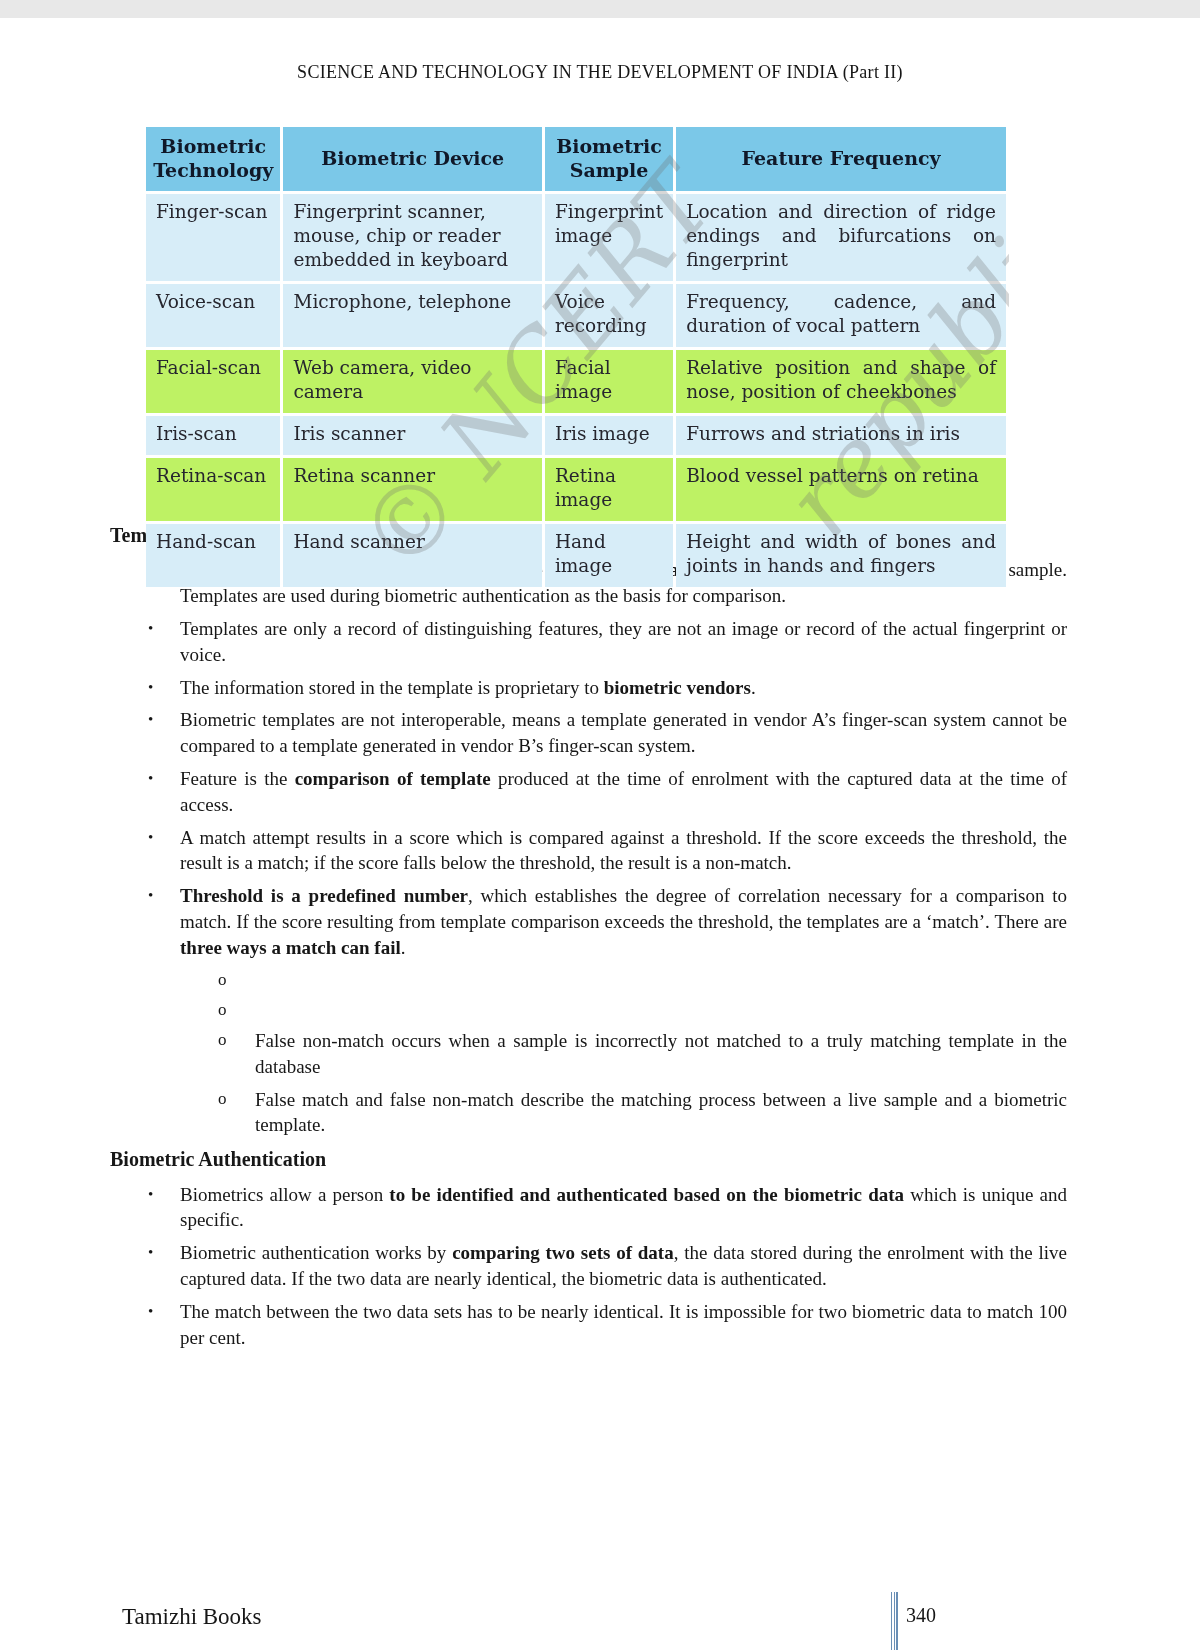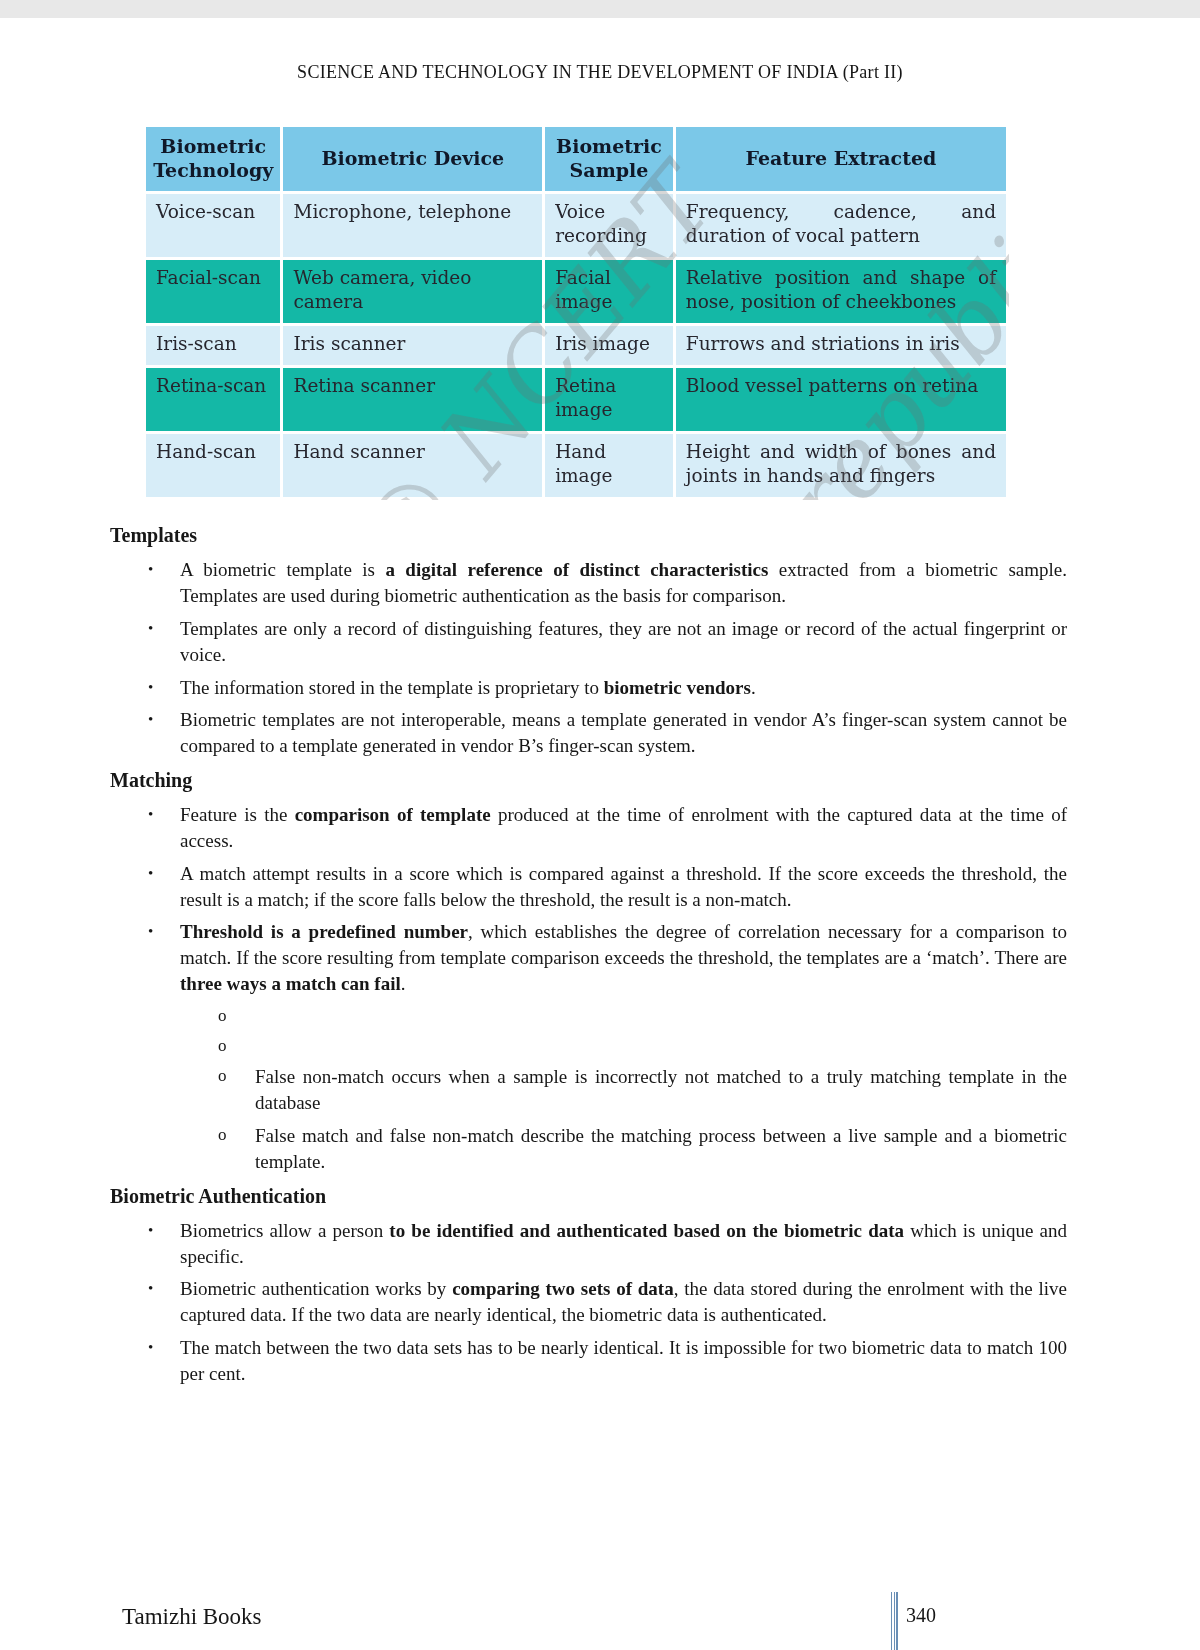--- a/index.html
+++ b/index.html
@@ -26,21 +26,21 @@
   table.bio col.c2 { width:30.4%; }
   table.bio col.c3 { width:15.0%; }
   table.bio col.c4 { width:38.8%; }
   table.bio th {
     background:#7bc8e8; font-weight:bold; text-align:center;
     padding:8px 6px; font-size:19px; color:#101828; line-height:1.25;
     vertical-align:middle;
   }
   table.bio td { padding:6px 10px 9px; vertical-align:top; line-height:1.3; }
   tr.light td { background:#d7edf8; }
-  tr.dark  td { background:#14b8a6; }
+  tr.dark  td { background:#bef264; }
   table.bio td:last-child { text-align:justify; }
   .wm {
     position:absolute; z-index:2; pointer-events:none;
     font-family:"DejaVu Serif", serif; font-style:italic;
     color:rgba(110,110,110,0.28); white-space:nowrap;
   }
   .wm1 { left:150px; top:190px; font-size:96px; transform:rotate(-50deg); }
   .wm2 { left:560px; top:120px; font-size:96px; transform:rotate(-50deg); }
   
   .content {
@@ -77,24 +77,30 @@
         <col class="c1">
           <col class="c2">
           <col class="c3">
           <col class="c4">
       </colgroup>
       <thead>
         <tr id="thead-row">
             <th>Biometric Technology</th>
             <th>Biometric Device</th>
             <th>Biometric Sample</th>
-            <th>Feature Extracted</th>
+            <th>Feature Frequency</th>
           </tr>
       </thead>
       <tbody id="tbody">
+          <tr class="light">
+            <td>Finger-scan</td>
+            <td>Fingerprint scanner, mouse, chip or reader embedded in keyboard</td>
+            <td>Fingerprint image</td>
+            <td>Location and direction of ridge endings and bifurcations on fingerprint</td>
+          </tr>
           <tr class="light">
             <td>Voice-scan</td>
             <td>Microphone, telephone</td>
             <td>Voice recording</td>
             <td>Frequency, cadence, and duration of vocal pattern</td>
           </tr>
           <tr class="dark">
             <td>Facial-scan</td>
             <td>Web camera, video camera</td>
             <td>Facial image</td>
@@ -135,21 +141,20 @@
         <span class="text"><span>Templates are only a record of distinguishing features, they are not an image or record of the actual fingerprint or voice.</span></span>
       </div>
       <div class="li l1">
         <span class="marker">•</span>
         <span class="text"><span>The information stored in the template is proprietary to </span><span class="bold">biometric vendors</span><span>.</span></span>
       </div>
       <div class="li l1">
         <span class="marker">•</span>
         <span class="text"><span>Biometric templates are not interoperable, means a template generated in vendor A’s finger-scan system cannot be compared to a template generated in vendor B’s finger-scan system.</span></span>
       </div>
-      <div class="sec-heading">Matching</div>
       <div class="li l1">
         <span class="marker">•</span>
         <span class="text"><span>Feature is the </span><span class="bold">comparison of template</span><span> produced at the time of enrolment with the captured data at the time of access.</span></span>
       </div>
       <div class="li l1">
         <span class="marker">•</span>
         <span class="text"><span>A match attempt results in a score which is compared against a threshold. If the score exceeds the threshold, the result is a match; if the score falls below the threshold, the result is a non-match.</span></span>
       </div>
       <div class="li l1">
         <span class="marker">•</span>

